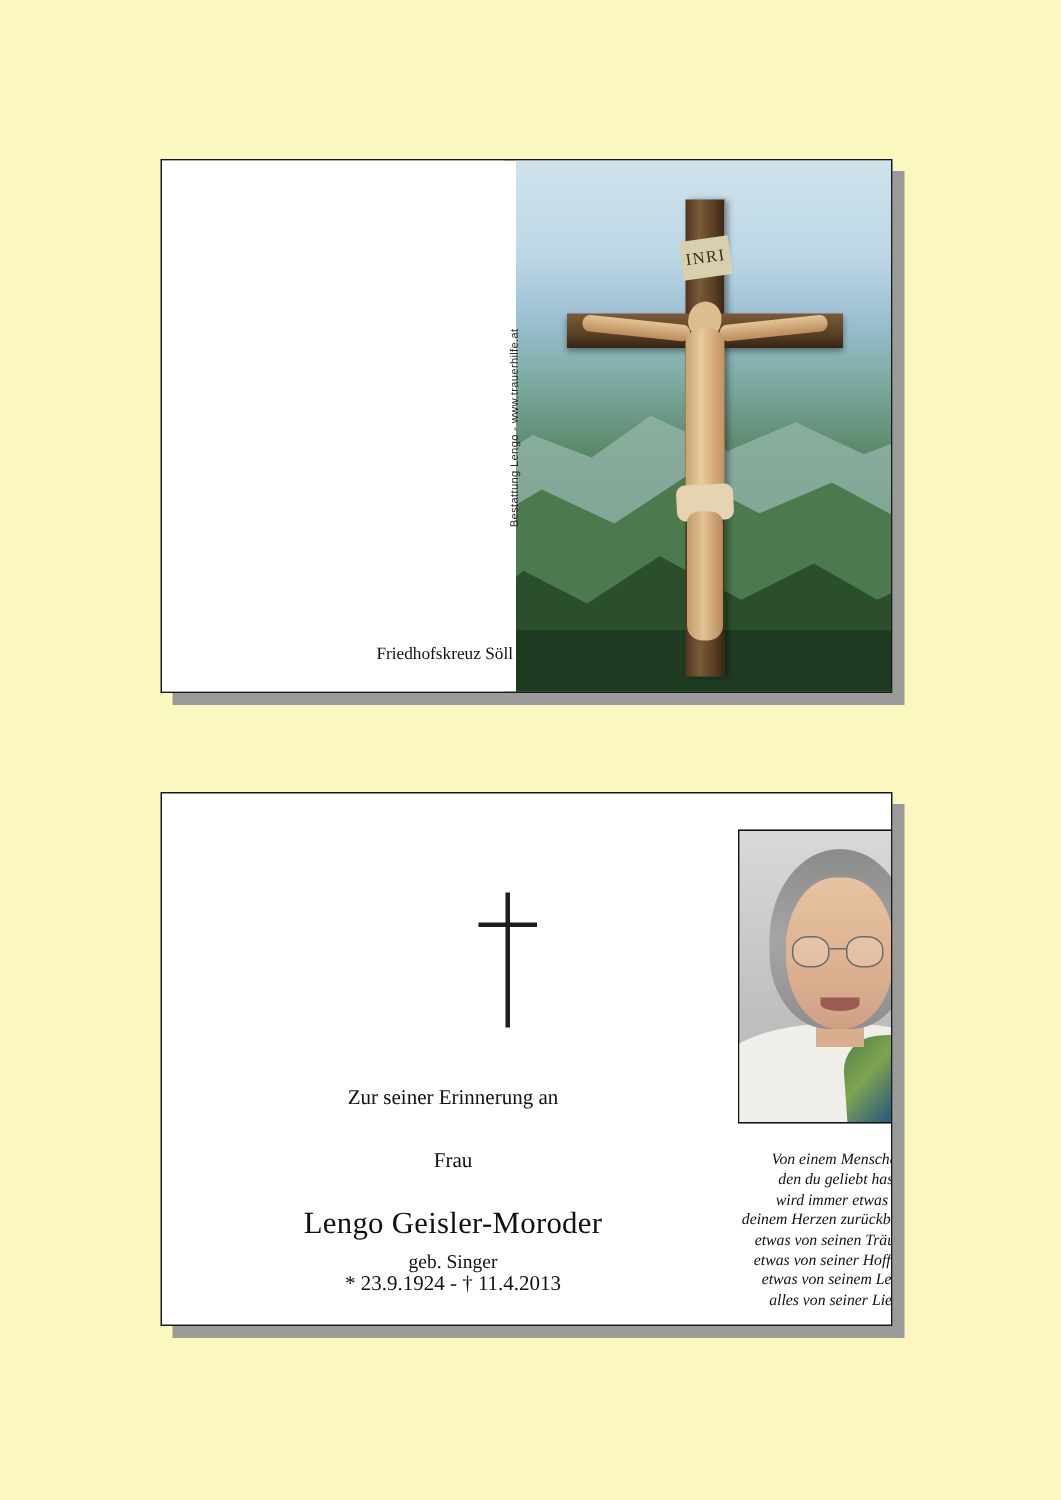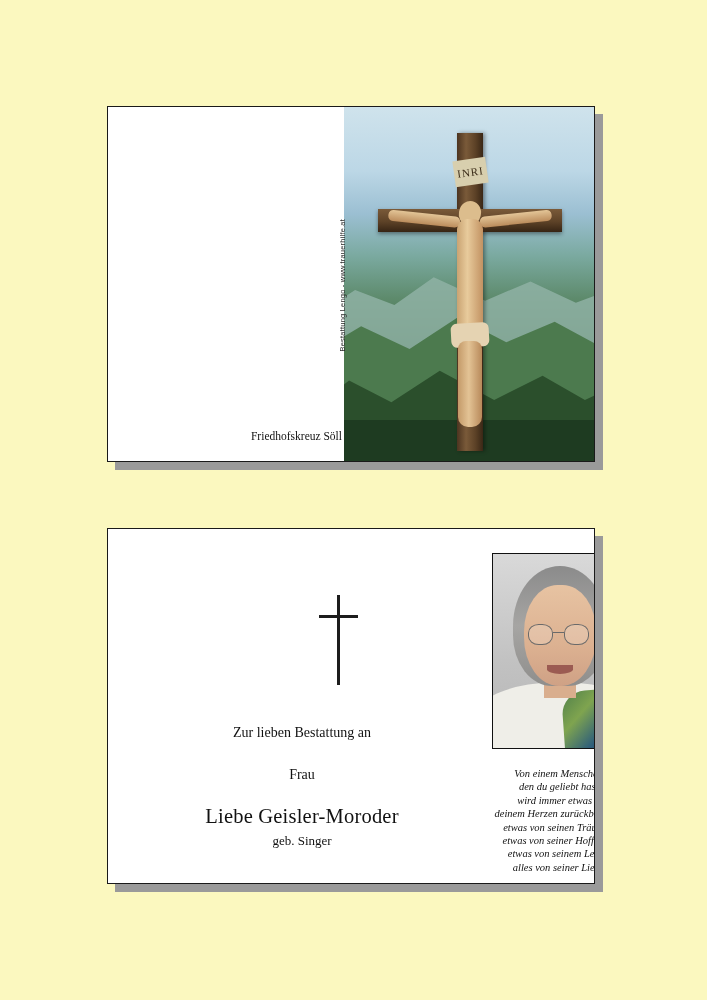--- a/index.html
+++ b/index.html
@@ -427,24 +427,25 @@
 
 <div class="card-wrap" id="card-bottom">
   <div class="card-shadow"></div>
   <div class="card">
     <div class="c2-inner">
 
       <div class="c2-cross"></div>
       <div class="c2-cross-bar"></div>
 
       <div class="c2-text-block">
-        <div class="c2-line-1">Zur lieben Bestattung an</div>
+        <div class="c2-line-1">Zur seiner Erinnerung an</div>
         <div class="c2-line-2">Frau</div>
-        <div class="c2-name">Liebe Geisler-Moroder</div>
+        <div class="c2-name">Lengo Geisler-Moroder</div>
         <div class="c2-maiden">geb. Singer</div>
+        <div class="c2-dates">* 23.9.1924  - † 11.4.2013</div>
       </div>
 
       <div class="portrait-frame">
         <div class="pt-bg"></div>
         <div class="pt-shoulders"></div>
         <div class="pt-scarf"></div>
         <div class="pt-neck"></div>
         <div class="pt-hair"></div>
         <div class="pt-face"></div>
         <div class="pt-glasses-l"></div>

